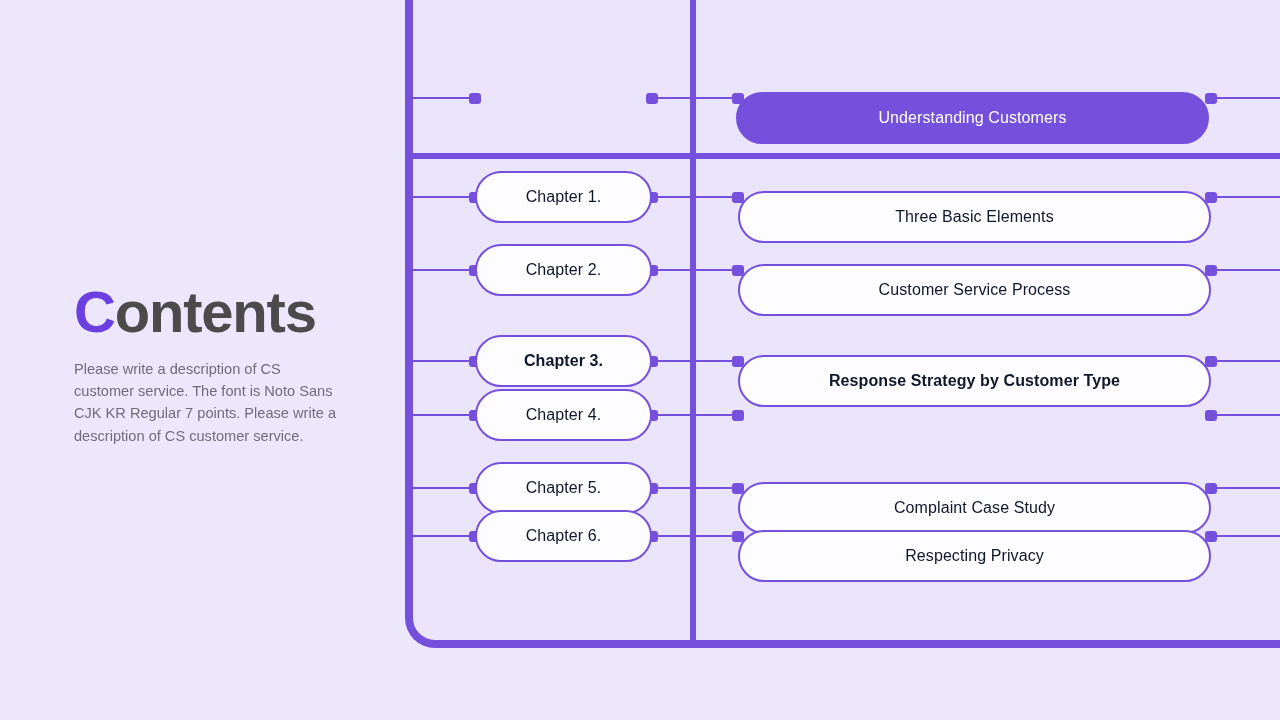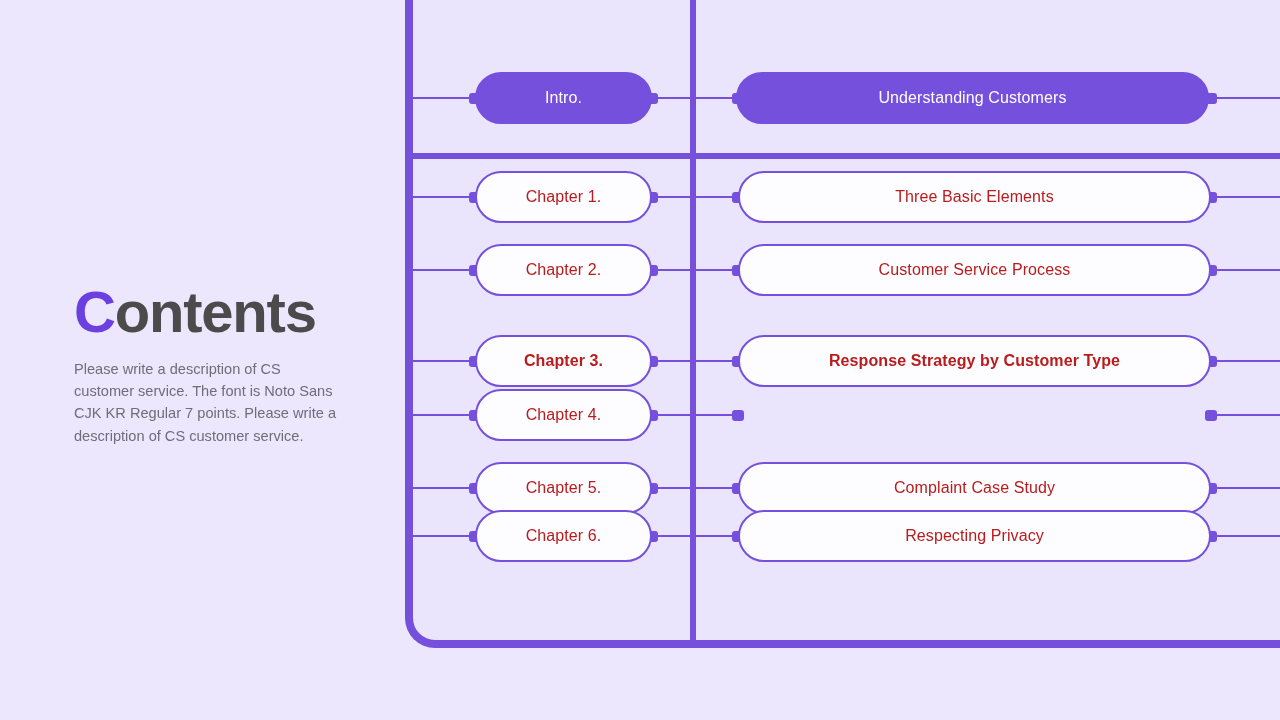--- a/index.html
+++ b/index.html
@@ -140,27 +140,28 @@
     letter-spacing: 0.1px;
   }
 
   .capsule-index {
     left: 70px;
     width: 177px;
   }
   .capsule-title {
     left: 333px;
     width: 473px;
+    margin-top: 20px;
   }
 
   
   .capsule.outlined {
     background: #fdfcff;
     border: 2.5px solid #7550dc;
-    color: #b91c1c;
+    color: #0f172a;
   }
 
   
   .capsule.filled {
     background: #7550dc;
     border: 2.5px solid #7550dc;
     color: #ffffff;
   }
 
   
@@ -184,21 +185,20 @@
   <div id="rows-container">
       <div class="diagram-row" id="row-intro" style="top: 112px;">
         <div class="wire wire-a"></div>
         <div class="wire wire-b"></div>
         <div class="wire wire-c"></div>
         <div class="wire wire-d"></div>
         <div class="plug plug-l1"></div>
         <div class="plug plug-r1"></div>
         <div class="plug plug-l2"></div>
         <div class="plug plug-r2"></div>
-        <div class="capsule capsule-index filled">Intro.</div>
         <div class="capsule capsule-title filled">Understanding Customers</div>
       </div>
       <div class="diagram-row" style="top: 211px;">
         <div class="wire wire-a"></div>
         <div class="wire wire-b"></div>
         <div class="wire wire-c"></div>
         <div class="wire wire-d"></div>
         <div class="plug plug-l1"></div>
         <div class="plug plug-r1"></div>
         <div class="plug plug-l2"></div>

